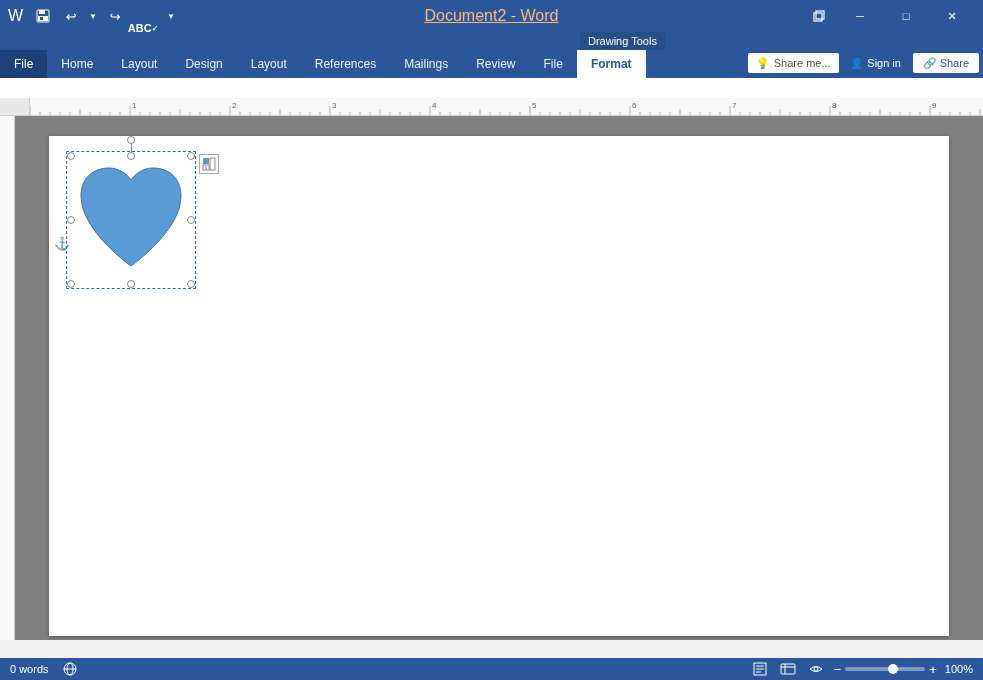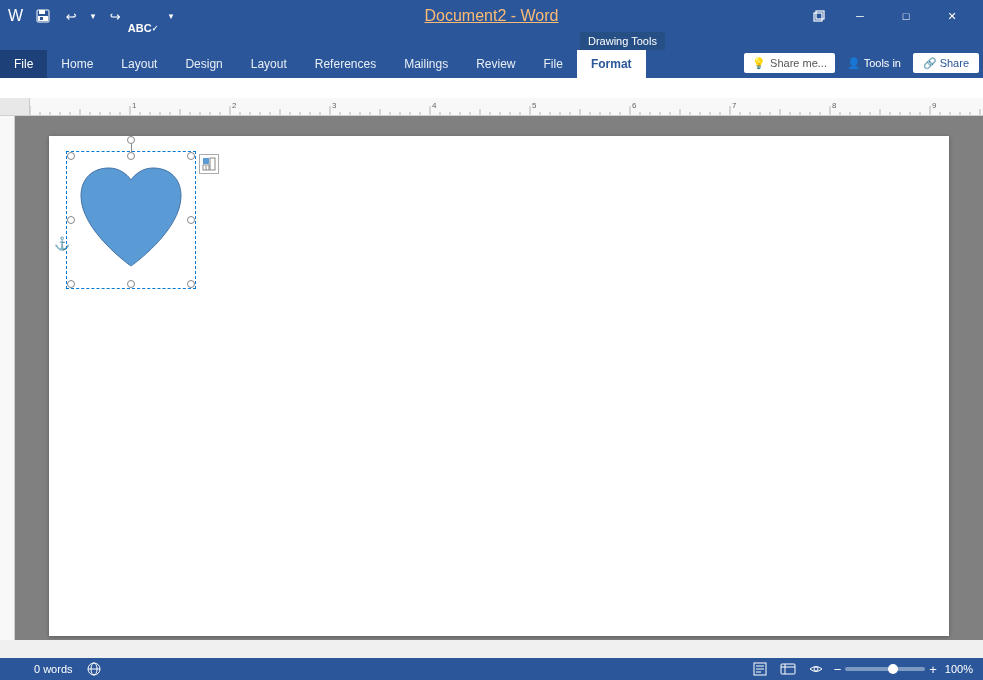--- a/index.html
+++ b/index.html
@@ -154,21 +154,21 @@
       align-items: center;
       justify-content: space-between;
       padding: 0 10px;
       color: white;
       font-size: 11px;
       position: absolute;
       bottom: 0;
       left: 0;
       right: 0;
     }
-    .status-left { display: flex; align-items: center; gap: 12px; margin-left: 24px; }
+    .status-left { display: flex; align-items: center; gap: 12px; }
     .status-right { display: flex; align-items: center; gap: 8px; }
 
     .zoom-slider {
       display: flex;
       align-items: center;
       gap: 4px;
     }
     .zoom-track {
       width: 80px;
       height: 4px;
@@ -294,21 +294,21 @@
     <div class="tab-item">File</div>
     <div class="tab-item format-active">Format</div>
 
     <div style="margin-left:auto;display:flex;align-items:center;gap:4px;padding-right:4px;padding-bottom:2px;">
       <div style="display:flex;align-items:center;gap:4px;background:white;border-radius:2px;padding:2px 8px;font-size:11px;color:#555;cursor:pointer;height:20px;">
         <span>💡</span>
         <span>Share me...</span>
       </div>
       <div style="background:transparent;color:white;font-size:11px;padding:2px 8px;cursor:pointer;display:flex;align-items:center;gap:3px;height:20px;">
         <span>👤</span>
-        <span>Tools in</span>
+        <span>Sign in</span>
       </div>
       <div style="background:white;color:#2b579a;font-size:11px;padding:2px 10px;cursor:pointer;border-radius:2px;height:20px;display:flex;align-items:center;gap:3px;font-weight:500;">
         <span>🔗</span>
         <span>Share</span>
       </div>
     </div>
   </div>
 
   <div class="ribbon-body"></div>
 </div>

